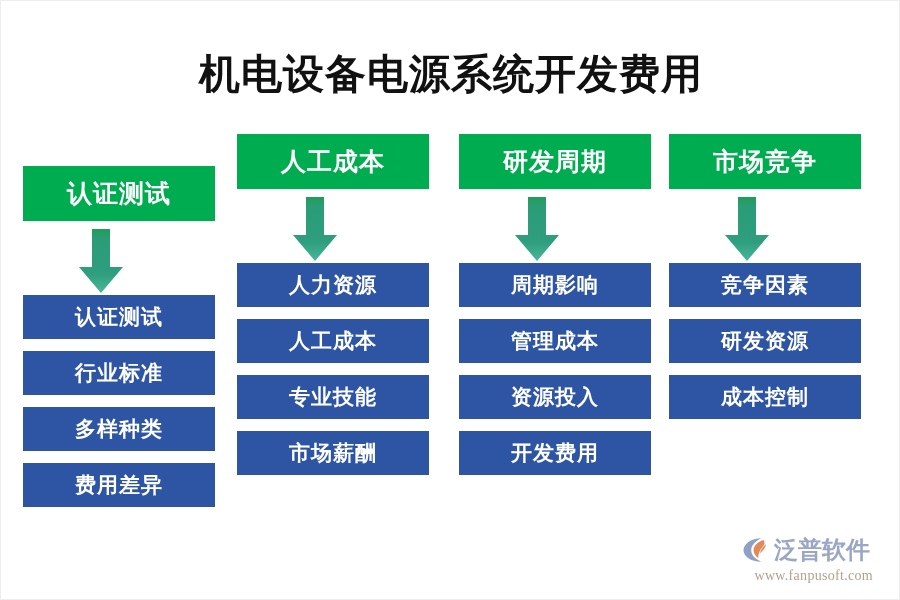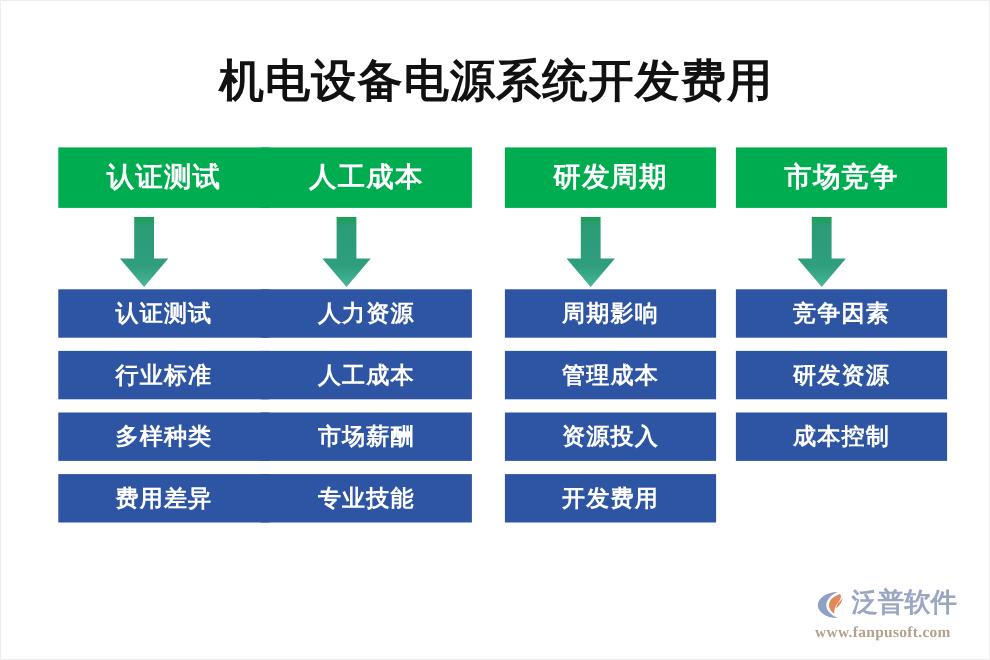--- a/index.html
+++ b/index.html
@@ -38,21 +38,21 @@
     line-height: 1.2;
     white-space: nowrap;
   }
 
   
   .column {
     position: absolute;
     top: 133px;
     width: 192px;
   }
-  .col-0 { left: 52px;  }
+  .col-0 { left: 22px; margin-top: 32px;  }
   .col-1 { left: 236px; }
   .col-2 { left: 458px; }
   .col-3 { left: 668px; }
 
   
   .header-box {
     position: relative;
     width: 192px;
     height: 55px;
     background: #00AC50;
@@ -126,34 +126,35 @@
     height: 34px;
   }
   #logo-mark {
     width: 30px;
     height: 30px;
     flex: 0 0 30px;
     margin-right: 3px;
   }
   #logo-mark svg { display: block; }
   #logo-text {
-    font-family: Liberation Mono, monospace;
+    font-family: Liberation Serif, serif;
     font-size: 24px;
     font-weight: 700;
     color: #9AA6C4;
     letter-spacing: 0px;
     line-height: 1;
     white-space: nowrap;
   }
   #logo-url {
     font-family: "Liberation Serif", "DejaVu Serif", serif;
     font-size: 14px;
-    font-weight: 700;
+    font-weight: 400;
     color: #B4A08C;
     letter-spacing: 0.3px;
+    text-align: right;
     line-height: 1;
     margin-top: 2px;
     white-space: nowrap;
   }
 </style>
 </head>
 <body>
 
 <div id="canvas">
 
@@ -214,24 +215,24 @@
       </div>
     </div>
     <div class="items">
       <div class="item-box">
         <span class="label">人力资源</span>
       </div>
       <div class="item-box">
         <span class="label">人工成本</span>
       </div>
       <div class="item-box">
+        <span class="label">专业技能</span>
+      </div>
+      <div class="item-box">
         <span class="label">市场薪酬</span>
-      </div>
-      <div class="item-box">
-        <span class="label">专业技能</span>
       </div>
     </div>
   </div>
 
   <div class="column col-2">
     <div class="header-box">
       <span class="label">研发周期</span>
     </div>
     <div class="arrow-wrap">
       <div class="arrow">

